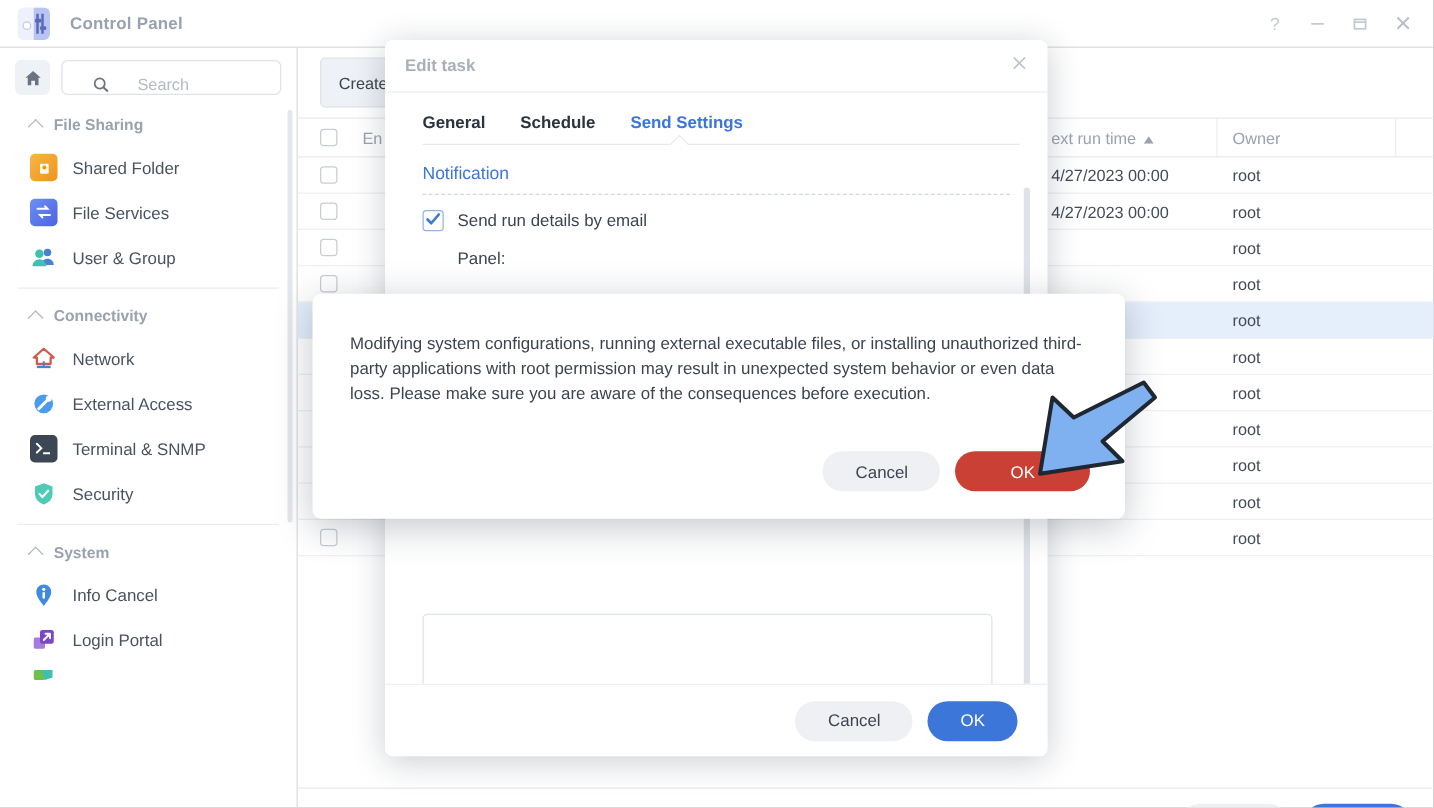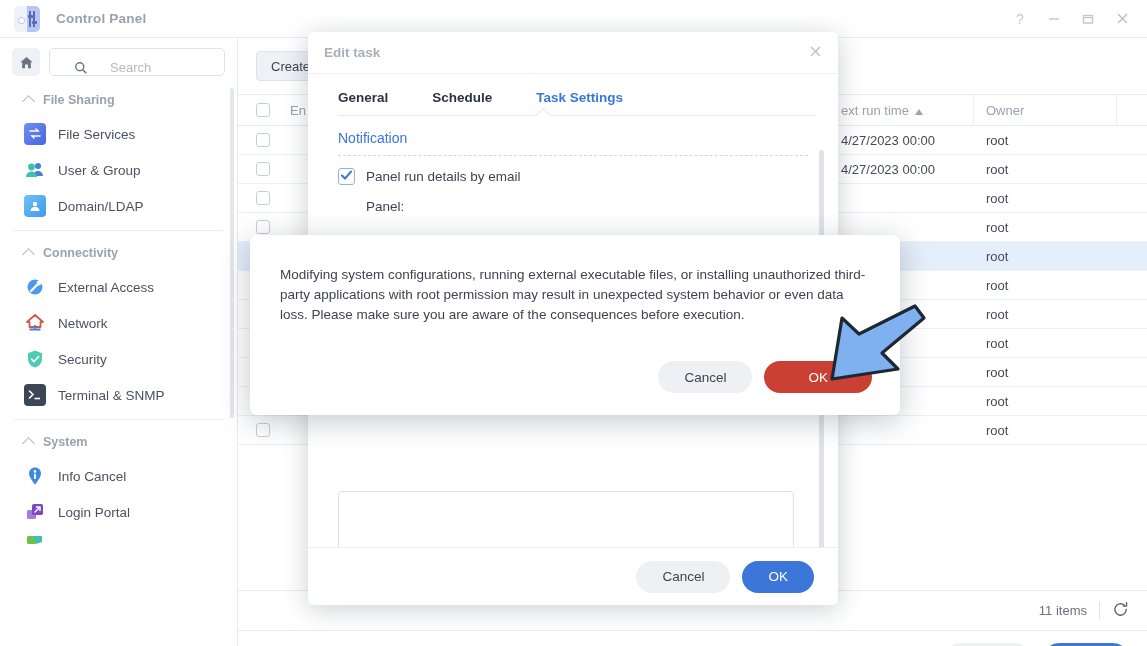--- a/index.html
+++ b/index.html
@@ -49,21 +49,21 @@
   .chev { width:9px;height:9px;border-left:1.6px solid #b0b6bf;border-top:1.6px solid #b0b6bf;
     transform:rotate(45deg); margin-top:3px;}
   .si { display:flex; align-items:center; gap:12px; padding:7px 0 7px 24px; cursor:default;}
   .si-label { font-size:13.5px; color:#4a5260; }
   .si-ico { width:22px;height:22px;border-radius:4px;position:relative;flex:0 0 22px;}
   .divider { height:1px; background:#ebedf0; margin:6px 14px; }
 
   
   .main { position:absolute; left:238px; top:38px; width:909px; height:608px; background:#fff; }
   .toolbar { height:56px; display:flex; align-items:center; padding:0 18px; }
-  .btn-create { height:30px; padding:0 14px; border:1px solid #dfe3e9; border-radius:4px;
+  .btn-create { height:40px; padding:0 14px; border:1px solid #dfe3e9; border-radius:4px;
     background:#eef1f6; font-size:13px; color:#3d4450; display:flex;align-items:center;}
   .thead { display:flex; height:32px; border-top:1px solid #e8eaed; border-bottom:1px solid #e8eaed;
      align-items:center; font-size:13px; color:#9aa2ae; }
   .th { padding:0 12px; height:32px; display:flex; align-items:center; border-right:1px solid #eceef1;}
   .cbx { width:14px;height:14px;border:1.5px solid #c6cdd6;border-radius:3px;background:#fff;flex:0 0 14px;}
   .trow { display:flex; height:29px; align-items:center; border-bottom:1px solid #eef0f3;
     font-size:13px; color:#444b57;}
   .trow.sel { background:#e5eefb; }
   .td { padding:0 12px; height:29px; display:flex; align-items:center; }
   .tfoot { position:absolute; left:0; right:0; top:552px; height:40px;
@@ -82,21 +82,21 @@
   
   .dlg {
     position:absolute; left:308px; top:32px; width:530px; height:573px;
     background:#fff; border-radius:6px; box-shadow:0 4px 26px rgba(20,30,50,.22);
     overflow:hidden;
   }
   .dlg-head { height:42px; display:flex; align-items:center; padding:0 16px;
      border-bottom:1px solid #edeff2; }
   .dlg-title { font-size:13.5px; font-weight:bold; color:#a9b0ba; }
   .dlg-x { margin-left:auto; color:#bcc2cb; font-size:16px; }
-  .tabs { display:flex; gap:44px; padding:16px 30px 0 30px; position:relative; }
+  .tabs { display:flex; gap:28px; padding:16px 30px 0 30px; position:relative; }
   .tab { font-size:13.5px; font-weight:bold; color:#2c3340; padding-bottom:11px; }
   .tab.active { color:#3b76d8; }
   .tabs-rule { position:absolute; left:30px; right:22px; bottom:0; height:1px; background:#e6e9ed;}
   .tab-notch { position:absolute; bottom:-5px; left:0; width:11px;height:11px;
      background:#fff; border-left:1px solid #e6e9ed; border-top:1px solid #e6e9ed;
      transform:rotate(45deg); }
   .dlg-body { position:relative; padding:0 30px; }
   .sec-title { font-size:14px; color:#3b76d8; padding:14px 0 9px 0; }
   .dashed { border-top:1px dashed #cfd6e0; }
   .row { display:flex; align-items:center; padding:12px 0 0 0; }
@@ -188,91 +188,91 @@
     </div>
 
     <div class="side-scroll">
       <div class="side-track"></div>
 
       <div class="grp-head">
         <span class="chev"></span>
         <span>File Sharing</span>
       </div>
       <div class="si">
+        <span class="si-ico" style="background:linear-gradient(135deg,#f7b643,#ed9420);">
+          <svg width="22" height="22" viewBox="0 0 22 22">
+              <rect x="8" y="8" width="7" height="8" rx="1" fill="#fff" opacity=".9"></rect>
+              <circle cx="11.5" cy="11" r="1.6" fill="#ed9420"></circle>
+            </svg>
+        </span>
+        <span class="si-label">Shared Folder</span>
+      </div>
+      <div class="si">
         <span class="si-ico" style="background:linear-gradient(135deg,#6f8ff5,#4a63e0);">
           <svg width="22" height="22" viewBox="0 0 22 22">
               <path d="M6 8h8l-2-2M16 13H8l2 2" stroke="#fff" stroke-width="1.5" fill="none" stroke-linecap="round"></path>
             </svg>
         </span>
         <span class="si-label">File Services</span>
       </div>
       <div class="si">
         <span class="si-ico" style="background:none;">
           <svg width="22" height="22" viewBox="0 0 22 22">
               <circle cx="14" cy="7" r="3" fill="#4a7fd6"></circle>
               <path d="M9 17c0-3 2.4-5 5-5s5 2 5 5z" fill="#4a7fd6"></path>
               <circle cx="7.5" cy="8" r="3.4" fill="#3ec0b0"></circle>
               <path d="M2 18c0-3.2 2.5-5.6 5.5-5.6S13 14.8 13 18z" fill="#3ec0b0"></path>
             </svg>
         </span>
         <span class="si-label">User &amp; Group</span>
       </div>
-      <div class="si">
-        <span class="si-ico" style="background:linear-gradient(135deg,#6ec0f7,#3f9ae8);">
-          <svg width="22" height="22" viewBox="0 0 22 22">
-              <circle cx="11" cy="9" r="2.2" fill="#fff"></circle>
-              <path d="M6.5 16c0-2.5 2-4.2 4.5-4.2s4.5 1.7 4.5 4.2z" fill="#fff"></path>
-            </svg>
-        </span>
-        <span class="si-label">Domain/LDAP</span>
-      </div>
 
       <div class="divider"></div>
 
       <div class="grp-head">
         <span class="chev"></span>
         <span>Connectivity</span>
       </div>
       <div class="si">
         <span class="si-ico" style="background:none;">
           <svg width="22" height="22" viewBox="0 0 22 22">
+              <path d="M11 3 L19 10 H16.5 V15 H5.5 V10 H3 Z" fill="none" stroke="#d05a4a" stroke-width="1.8" stroke-linejoin="round"></path>
+              <rect x="5.5" y="16.5" width="11" height="2" fill="#4a7fd6"></rect>
+              <rect x="10.2" y="13" width="1.6" height="4" fill="#4a7fd6"></rect>
+            </svg>
+        </span>
+        <span class="si-label">Network</span>
+      </div>
+      <div class="si">
+        <span class="si-ico" style="background:none;">
+          <svg width="22" height="22" viewBox="0 0 22 22">
               <circle cx="11" cy="11" r="7.5" fill="#4a9bef"></circle>
               <path d="M7 15 L15 7" stroke="#fff" stroke-width="2.4" stroke-linecap="round"></path>
               <circle cx="15" cy="7" r="2.4" fill="#fff"></circle>
             </svg>
         </span>
         <span class="si-label">External Access</span>
       </div>
       <div class="si">
-        <span class="si-ico" style="background:none;">
-          <svg width="22" height="22" viewBox="0 0 22 22">
-              <path d="M11 3 L19 10 H16.5 V15 H5.5 V10 H3 Z" fill="none" stroke="#d05a4a" stroke-width="1.8" stroke-linejoin="round"></path>
-              <rect x="5.5" y="16.5" width="11" height="2" fill="#4a7fd6"></rect>
-              <rect x="10.2" y="13" width="1.6" height="4" fill="#4a7fd6"></rect>
-            </svg>
-        </span>
-        <span class="si-label">Network</span>
+        <span class="si-ico" style="background:#3c4654;">
+          <svg width="22" height="22" viewBox="0 0 22 22">
+              <path d="M5.5 7 L9 10.5 L5.5 14" stroke="#fff" stroke-width="1.6" fill="none" stroke-linecap="round"></path>
+              <line x1="10.5" y1="14.5" x2="16" y2="14.5" stroke="#fff" stroke-width="1.6"></line>
+            </svg>
+        </span>
+        <span class="si-label">Terminal &amp; SNMP</span>
       </div>
       <div class="si">
         <span class="si-ico" style="background:none;">
           <svg width="22" height="22" viewBox="0 0 22 22">
               <path d="M11 2.5 L18 5.2 V11c0 4.3-3 7.3-7 8.5-4-1.2-7-4.2-7-8.5V5.2Z" fill="#4ecbb4"></path>
               <path d="M7.6 11.2 L10 13.6 L14.6 8.6" stroke="#fff" stroke-width="1.7" fill="none" stroke-linecap="round"></path>
             </svg>
         </span>
         <span class="si-label">Security</span>
-      </div>
-      <div class="si">
-        <span class="si-ico" style="background:#3c4654;">
-          <svg width="22" height="22" viewBox="0 0 22 22">
-              <path d="M5.5 7 L9 10.5 L5.5 14" stroke="#fff" stroke-width="1.6" fill="none" stroke-linecap="round"></path>
-              <line x1="10.5" y1="14.5" x2="16" y2="14.5" stroke="#fff" stroke-width="1.6"></line>
-            </svg>
-        </span>
-        <span class="si-label">Terminal &amp; SNMP</span>
       </div>
 
       <div class="divider"></div>
 
       <div class="grp-head">
         <span class="chev"></span>
         <span>System</span>
       </div>
       <div class="si">
         <span class="si-ico" style="background:none;">
@@ -423,30 +423,20 @@
         <div class="td" style="width:52px;padding-left:18px;">
             <span class="cbx"></span>
           </div>
         <div class="td" style="flex:1;padding-left:0;"></div>
         <div class="td" style="width:145px;"></div>
         <div class="td" style="width:143px;">root</div>
         <div class="td" style="flex:0 0 30px;"></div>
       </div>
     </div>
 
-    <div class="tfoot">
-      <span>11 items</span>
-      <span class="sep"></span>
-      <span>
-        <svg width="17" height="17" viewBox="0 0 18 18">
-            <path d="M15 9a6 6 0 1 1-1.9-4.4" fill="none" stroke="#5c636f" stroke-width="1.5" stroke-linecap="round"></path>
-            <path d="M15.4 1.8 V5.4 H11.8" fill="none" stroke="#5c636f" stroke-width="1.5" stroke-linecap="round" stroke-linejoin="round"></path>
-          </svg>
-      </span>
-    </div>
 
     <div class="footbar">
       <div class="btn btn-grey">Reset</div>
       <div class="btn btn-blue">Apply</div>
     </div>
   </div>
 
   <div class="dlg">
     <div class="dlg-head">
       <span class="dlg-title">Edit task</span>
@@ -454,37 +444,37 @@
         <svg width="13" height="13" viewBox="0 0 13 13">
             <line x1="2" y1="2" x2="11" y2="11" stroke="#bcc2cb" stroke-width="1.4"></line>
             <line x1="11" y1="2" x2="2" y2="11" stroke="#bcc2cb" stroke-width="1.4"></line>
           </svg>
       </span>
     </div>
 
     <div class="tabs">
       <span class="tab">General</span>
       <span class="tab">Schedule</span>
-      <span class="tab active">Task Settings</span>
+      <span class="tab active">Send Settings</span>
       <span class="tabs-rule">
         <span class="tab-notch" style="left:200px;"></span>
       </span>
     </div>
 
     <div class="dlg-body">
       <div class="sec-title">Notification</div>
       <div class="dashed"></div>
 
       <div class="row">
         <span class="cbx-blue">
           <svg width="15" height="15" viewBox="0 0 15 15" style="position:absolute;left:0;top:-1px;">
               <path d="M3 7.6 L6 10.6 L12 3.6" fill="none" stroke="#3b76d8" stroke-width="2.1" stroke-linecap="round" stroke-linejoin="round"></path>
             </svg>
         </span>
-        <span class="chk-lbl">Panel run details by email</span>
+        <span class="chk-lbl">Send run details by email</span>
       </div>
 
       <div class="fieldrow">
         <span class="flabel">Panel:</span>
       </div>
 
       <div class="txtarea"></div>
 
       <div class="note">
         <span class="k">Note:</span>

